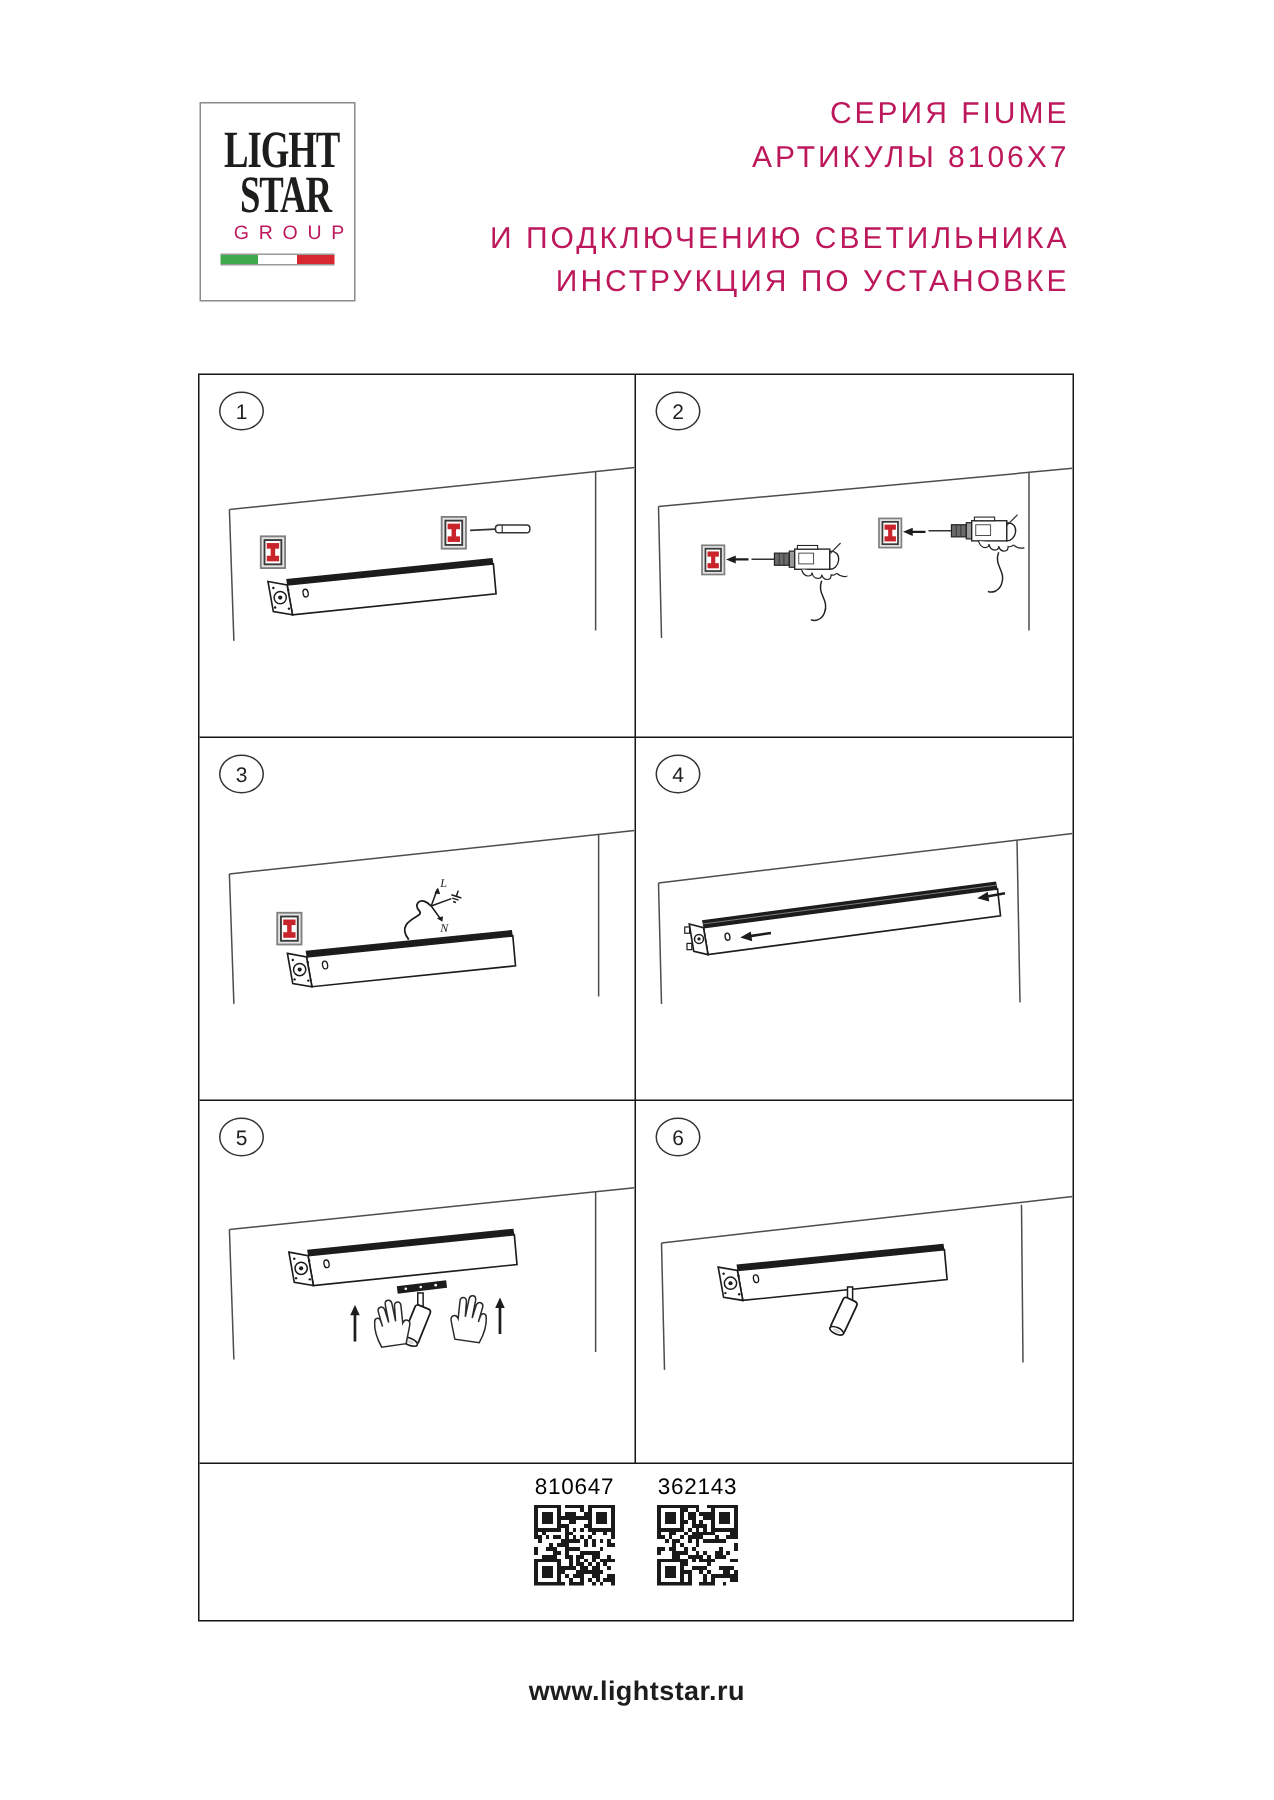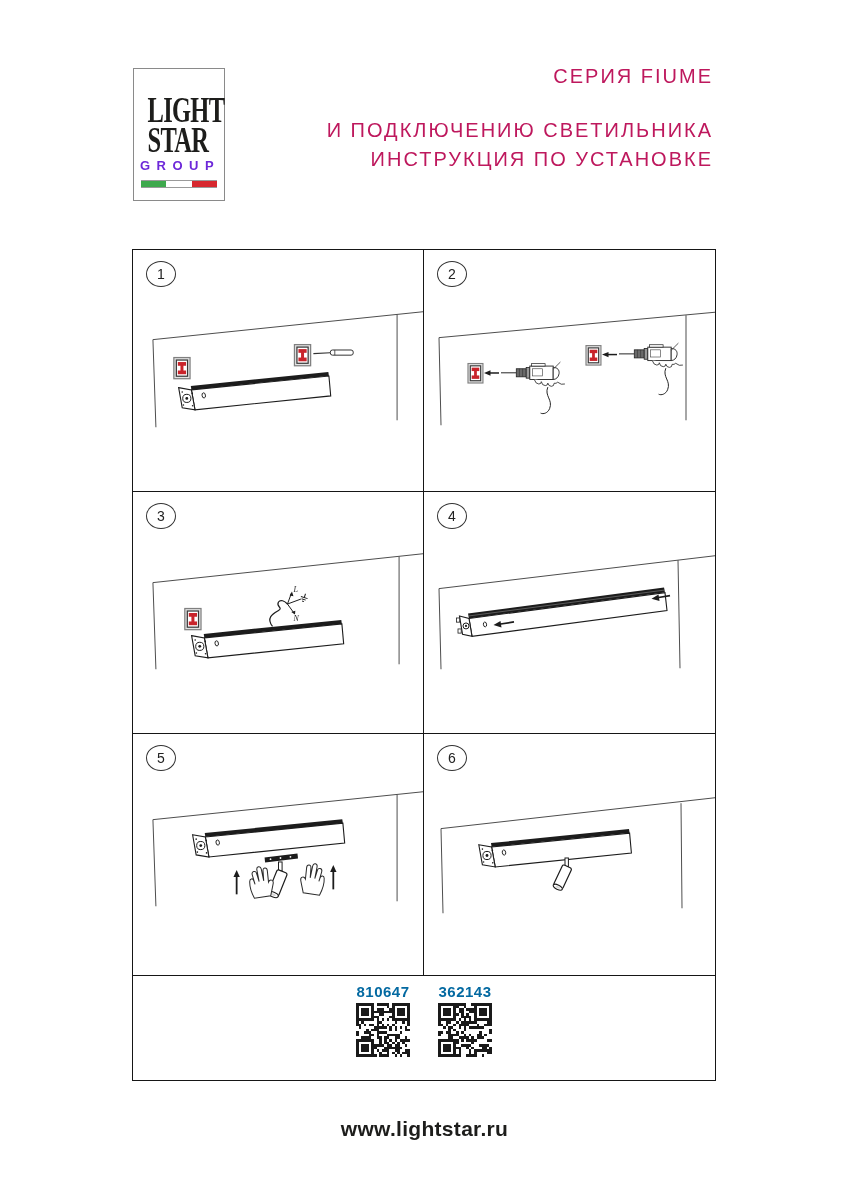--- a/index.html
+++ b/index.html
@@ -1,24 +1,24 @@
 <!DOCTYPE html>
 <html><head>
 <meta charset="utf-8">
 <style>
   html,body{margin:0;padding:0;background:#fff;}
   body{width:849px;height:1200px;font-family:"Liberation Sans",sans-serif;color:#1d1d1b;}
   .page{position:relative;width:849px;height:1200px;background:#ffffff;overflow:hidden;}
 
   
-  .logo-box{position:absolute;left:133px;top:68px;width:92px;height:133px;
-    border:1.5px solid #8a8a8a;box-sizing:border-box;background:#fff;text-align:left;padding-top:27px;}
+  .logo-box{position:absolute;left:133px;top:68px;width:104px;height:133px;
+    border:1.5px solid #8a8a8a;box-sizing:border-box;background:#fff;text-align:right;padding-top:16px;}
   .logo-word{font-family:"Liberation Serif",serif;font-weight:700;font-size:35px;line-height:30px;
     color:#1d1d1b;letter-spacing:-1px;display:block;transform:scaleX(0.70);transform-origin:50% 50%;}
-  .logo-group{font-size:13px;letter-spacing:6.5px;padding-left:6px;color:#6d28d9;margin-top:2px;font-weight:700;}
+  .logo-group{font-size:13px;letter-spacing:6.5px;padding-left:6px;color:#be185d;margin-top:2px;font-weight:400;}
   .logo-flag{margin:7px auto 0;width:76px;height:8px;display:flex;border-top:1px solid #9a9a9a;border-bottom:1px solid #9a9a9a;box-sizing:border-box;}
   .logo-flag .fg{flex:1;background:#3ea94d;}
   .logo-flag .fw{flex:1;background:#ffffff;}
   .logo-flag .fr{flex:1;background:#d7282f;}
 
   
   .header-text{position:absolute;right:136px;top:62px;text-align:right;font-weight:400;
     font-size:20px;letter-spacing:2px;line-height:29px;color:#be185d;}
   .header-gap{height:25px;}
 
@@ -29,26 +29,26 @@
   .panel{position:relative;box-sizing:border-box;border-bottom:1px solid #161616;}
   .panel.colL{border-right:1px solid #161616;}
   .step-circle{position:absolute;left:13px;top:11px;width:28px;height:24px;border:1.4px solid #333;
     border-radius:50%;display:flex;align-items:center;justify-content:center;
     font-size:14px;color:#222;background:#fff;z-index:2;}
   svg.illus{position:absolute;left:0;top:0;width:100%;height:100%;}
 
   
   .qr-strip{grid-column:1 / 3;display:flex;justify-content:center;align-items:flex-start;gap:24px;padding-top:7px;box-sizing:border-box;}
   .qr-block{width:58px;text-align:center;}
-  .qr-label{font-weight:700;font-size:15px;letter-spacing:0.5px;color:#0369a1;margin-bottom:3px;white-space:nowrap;}
+  .qr-label{font-weight:400;font-size:15px;letter-spacing:0.5px;color:#000000;margin-bottom:3px;white-space:nowrap;}
   .qr-code{width:54px;height:54px;display:block;margin:0 auto;}
 
   
   .footer{position:absolute;left:0;top:1117px;width:849px;text-align:center;
-    font-weight:700;font-size:21px;letter-spacing:0.3px;color:#1d1d1b;}
+    font-weight:700;font-size:18px;letter-spacing:0.3px;color:#1d1d1b;}
 
   
   .w{stroke:#4d4d4d;stroke-width:1;fill:none;}
   .f{stroke:#1c1c1c;fill:none;}
   text.wl{font-family:"Liberation Serif",serif;font-style:italic;font-size:8px;fill:#1c1c1c;}
 </style>
 </head>
 <body>
 
 <svg width="0" height="0" style="position:absolute" aria-hidden="true">
@@ -101,20 +101,21 @@
     <div class="logo-group">GROUP</div>
     <div class="logo-flag">
       <span class="fg"></span>
         <span class="fw"></span>
         <span class="fr"></span>
     </div>
   </div>
 
   <div class="header-text">
     <div>СЕРИЯ FIUME</div>
+    <div>АРТИКУЛЫ 8106X7</div>
     <div class="header-gap"></div>
     <div>И ПОДКЛЮЧЕНИЮ СВЕТИЛЬНИКА</div>
     <div>ИНСТРУКЦИЯ ПО УСТАНОВКЕ</div>
   </div>
 
   <div class="grid">
 
     <div class="panel colL">
       <div class="step-circle">
           <span>1</span>

